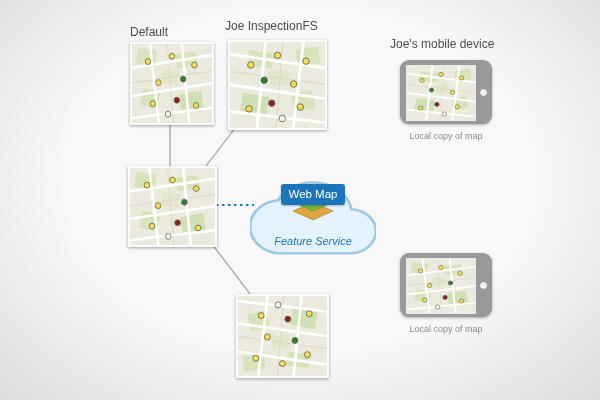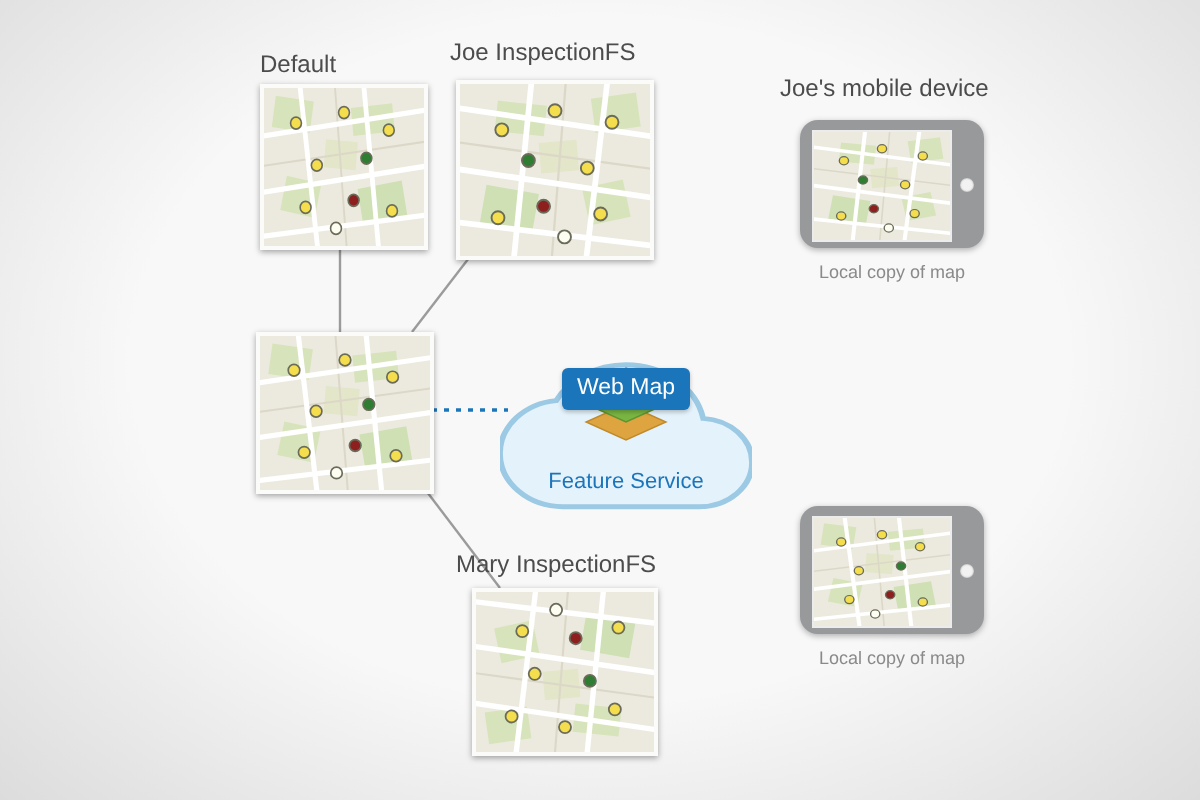--- a/index.html
+++ b/index.html
@@ -19,21 +19,21 @@
   }
   .map-box svg, .screen svg { display:block; width:100%; height:100%; }
   .connector-svg { position:absolute; left:0; top:0; pointer-events:none; }
   .webmap-btn {
     position:absolute; left:281px; top:140px; width:64px; height:21px;
     background:#1b75bb; border-radius:3px; color:#ffffff; font-size:11.5px;
     line-height:21px; text-align:center; box-shadow:0 1px 2px rgba(0,0,0,0.25);
     z-index:3;
     margin-top:44px;
   }
-  .cloud-wrap { position:absolute; left:250px; top:158px; width:126px; height:102px; z-index:2; }
+  .cloud-wrap { position:absolute; left:250px; top:158px; width:126px; height:102px; z-index:2;font-style:italic; }
   .cloud-wrap > svg.cloud-shape { position:absolute; left:0; top:0; width:126px; height:102px; }
   .layers-icon { position:absolute; left:41px; top:24px; width:44px; height:42px; }
   .feature-service-label {
     position:absolute; left:0; bottom:13px; width:100%; text-align:center;
     color:#1b75bb; font-size:11px;
   }
   .tablet {
     position:absolute; width:92px; height:64px; background:#97999b;
     border-radius:9px; box-shadow:0 1px 3px rgba(0,0,0,0.3);
   }
@@ -111,21 +111,20 @@
         <use href="#map-tile" transform="translate(100,0) scale(-1,1)"></use>
       </svg>
   </div>
 
   <div class="map-box" style="left:128px;top:166px;width:85px;height:77px">
     <svg viewBox="0 0 100 90" preserveAspectRatio="none">
         <use href="#map-tile"></use>
       </svg>
   </div>
 
-  <div class="node-label" style="left:228px;top:275px;width:105px">Mary InspectionFS</div>
   <div class="map-box" style="left:236px;top:294px;width:89px;height:80px">
     <svg viewBox="0 0 100 90" preserveAspectRatio="none">
         <use href="#map-tile" transform="translate(0,90) scale(1,-1)"></use>
       </svg>
   </div>
 
   <div class="webmap-btn">Web Map</div>
 
   <div class="cloud-wrap">
     <svg class="cloud-shape" viewBox="0 -1.5 24 23" preserveAspectRatio="none">

